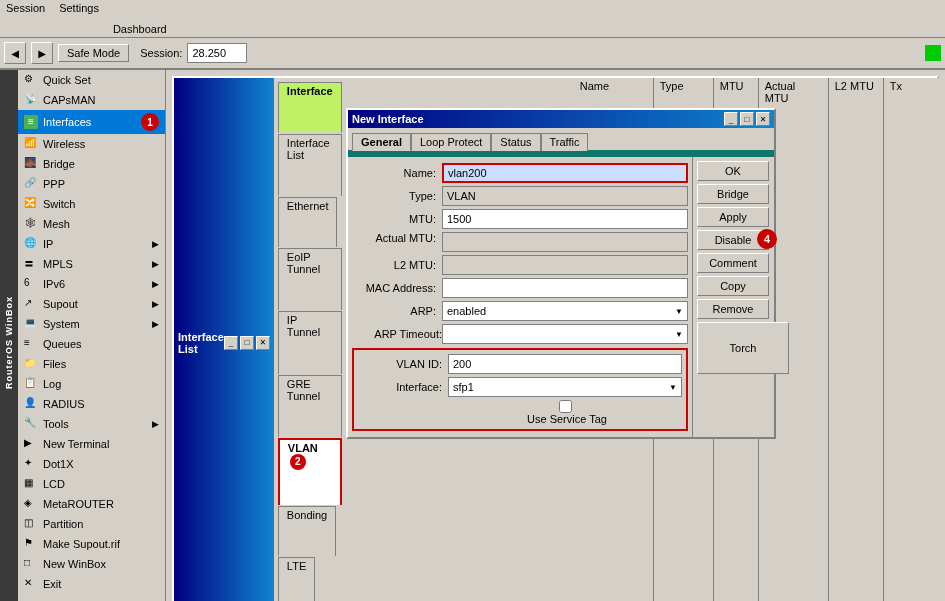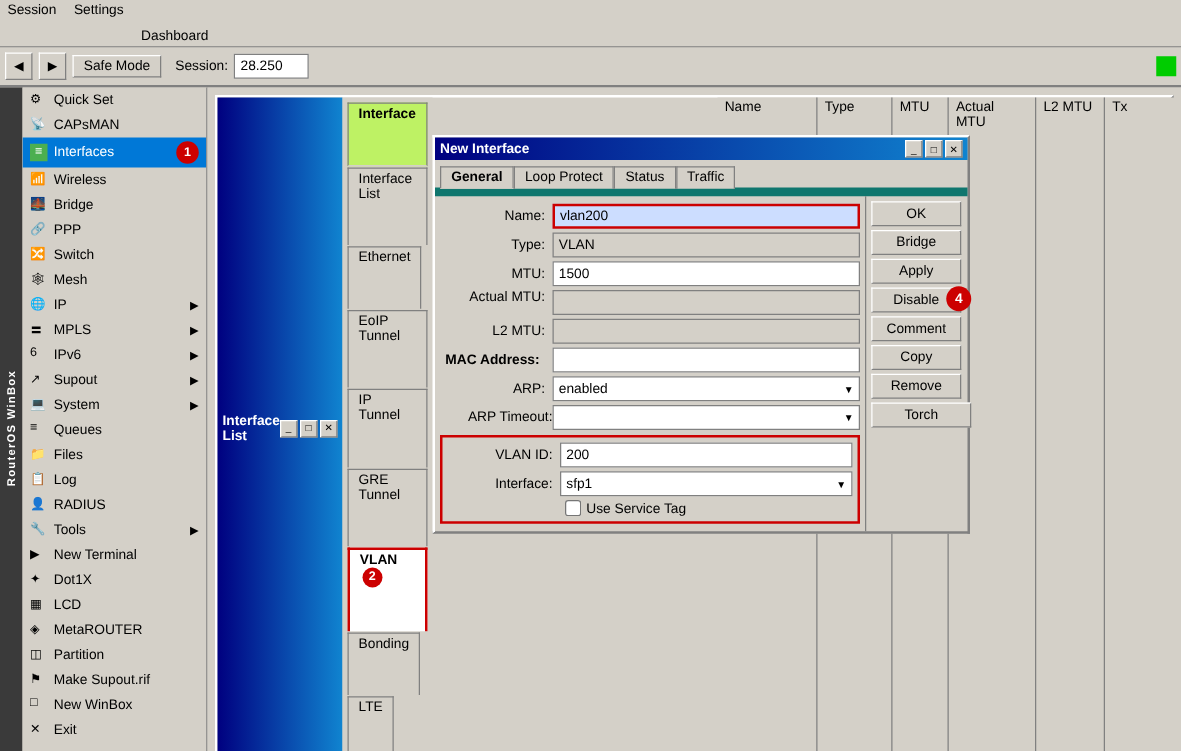--- a/index.html
+++ b/index.html
@@ -287,21 +287,21 @@
               <span style="position:absolute; top:-4px; right:-90px; display:inline-flex; align-items:center; justify-content:center; width:20px; height:20px; background:#cc0000; color:#fff; border-radius:50%; font-size:11px; font-weight:bold;">4</span>
             </div>
           </div>
 
           <div style="display:flex; align-items:center; margin-bottom:3px;">
             <label style="width:90px; text-align:right; padding-right:6px; font-size:11px;">L2 MTU:</label>
             <div style="flex:1; background:#d4d0c8; border:1px solid #808080; padding:2px 4px; font-size:11px; height:20px;"></div>
           </div>
 
           <div style="display:flex; align-items:center; margin-bottom:3px;">
-            <label style="width:90px; text-align:center; padding-right:6px; font-size:11px;font-weight:bold;">MAC Address:</label>
+            <label style="width:90px; text-align:right; padding-right:6px; font-size:11px;">MAC Address:</label>
             <input style="flex: 1 1 0%; background: rgb(255, 255, 255); border: 1px solid rgb(128, 128, 128); padding: 2px 4px; font-size: 11px; height: 20px;">
           </div>
 
           <div style="display:flex; align-items:center; margin-bottom:3px;">
             <label style="width:90px; text-align:right; padding-right:6px; font-size:11px;">ARP:</label>
             <div style="flex:1; background:#fff; border:1px solid #808080; padding:2px 4px; font-size:11px; height:20px; position:relative; display:flex; align-items:center; justify-content:space-between; cursor:pointer;">
               <span>enabled</span>
               <span style="font-size:8px;">▼</span>
             </div>
           </div>
@@ -322,34 +322,34 @@
             </div>
 
             <div style="display:flex; align-items:center; margin-bottom:3px;">
               <label style="width:90px; text-align:right; padding-right:6px; font-size:11px;">Interface:</label>
               <div style="flex:1; background:#fff; border:1px solid #808080; padding:2px 4px; font-size:11px; height:20px; position:relative; display:flex; align-items:center; justify-content:space-between; cursor:pointer;">
                 <span>sfp1</span>
                 <span style="font-size:8px;">▼</span>
               </div>
             </div>
 
-            <div style="display:flex; align-items:center; padding-left:94px;">
+            <div style="display:flex; align-items:center; padding-left:94px;flex-direction:column;">
               <input type="checkbox" style="margin-right: 4px; cursor: pointer;">
               <label style="font-size:11px;">Use Service Tag</label>
             </div>
           </div>
         </div>
 
         <div style="width:82px; padding:4px; display:flex; flex-direction:column; gap:3px; border-left:1px solid #808080;">
           <button style="background:#d4d0c8; border:1px solid; border-color:#fff #808080 #808080 #fff; padding:3px 6px; font-size:11px; cursor:pointer; width:72px;">OK</button>
           <button style="background:#d4d0c8; border:1px solid; border-color:#fff #808080 #808080 #fff; padding:3px 6px; font-size:11px; cursor:pointer; width:72px;">Bridge</button>
           <button style="background:#d4d0c8; border:1px solid; border-color:#fff #808080 #808080 #fff; padding:3px 6px; font-size:11px; cursor:pointer; width:72px;">Apply</button>
           <button style="background:#d4d0c8; border:1px solid; border-color:#fff #808080 #808080 #fff; padding:3px 6px; font-size:11px; cursor:pointer; width:72px;">Disable</button>
           <button style="background:#d4d0c8; border:1px solid; border-color:#fff #808080 #808080 #fff; padding:3px 6px; font-size:11px; cursor:pointer; width:72px;">Comment</button>
           <button style="background:#d4d0c8; border:1px solid; border-color:#fff #808080 #808080 #fff; padding:3px 6px; font-size:11px; cursor:pointer; width:72px;">Copy</button>
           <button style="background:#d4d0c8; border:1px solid; border-color:#fff #808080 #808080 #fff; padding:3px 6px; font-size:11px; cursor:pointer; width:72px;">Remove</button>
-          <button style="background:#d4d0c8; border:1px solid; border-color:#fff #808080 #808080 #fff; padding:3px 6px; font-size:11px; cursor:pointer; width:80px;">Torch</button>
+          <button style="background:#d4d0c8; border:1px solid; border-color:#fff #808080 #808080 #fff; padding:19px 6px; font-size:11px; cursor:pointer; width:92px;">Torch</button>
         </div>
       </div>
     </div>
 
   </div>
 </div>
 
 </body></html>

